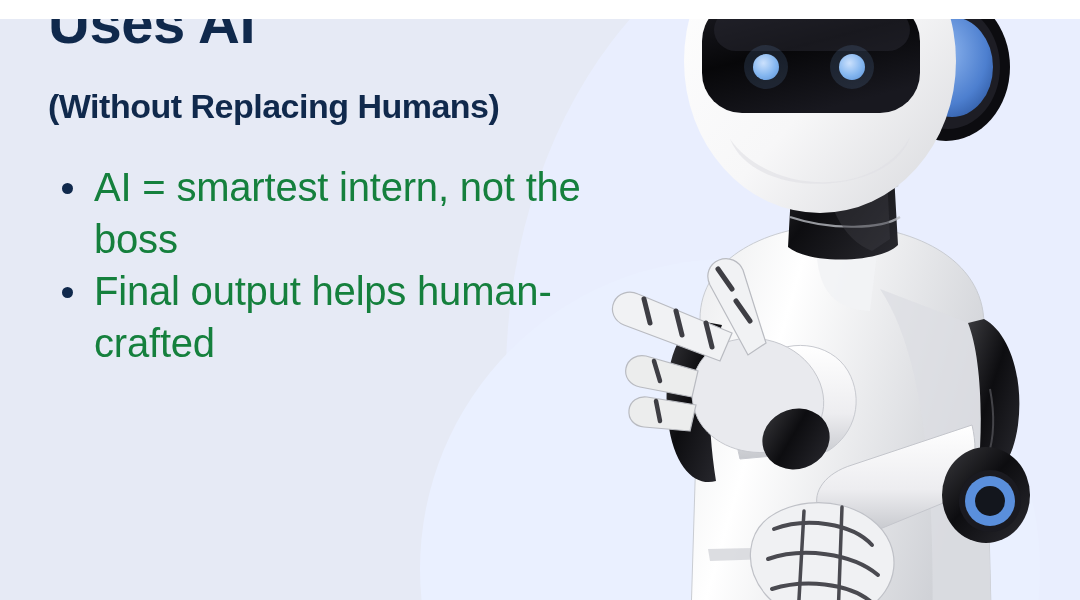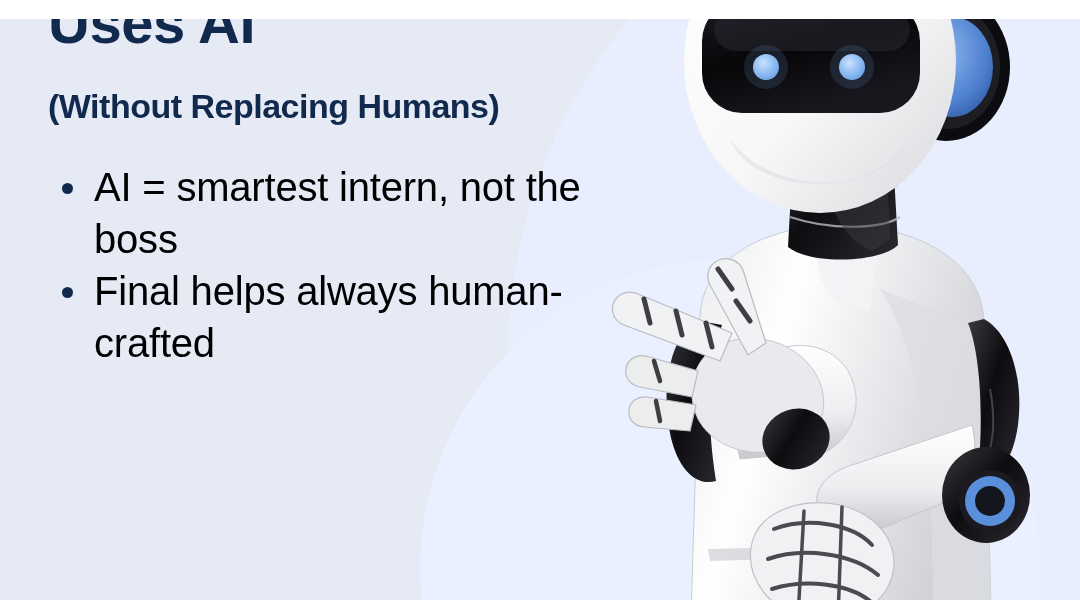--- a/index.html
+++ b/index.html
@@ -62,21 +62,21 @@
     margin-top:30px;
     white-space:nowrap;
   }
   ul.bullets {
     list-style:none;
     margin-top:32px;
     padding:0;
   }
   ul.bullets li {
     position:relative;
-    color:#000000;
+    color:#15803d;
     font-size:40px;
     line-height:52px;
     letter-spacing:-0.2px;
     padding-left:46px;
     max-width:600px;
   }
   ul.bullets li::before {
     content:"";
     position:absolute;
     left:14px; top:22px;
@@ -245,17 +245,17 @@
       <path d="M224 522 L218 628" stroke="#4a4a50" stroke-width="3.5" fill="none" stroke-linecap="round"></path>
       <path d="M262 518 L258 630" stroke="#4a4a50" stroke-width="3.5" fill="none" stroke-linecap="round"></path>
     </g>
   </svg>
 
   <div class="text-col">
     <h1 class="title">Uses AI</h1>
     <h2 class="subtitle">(Without Replacing Humans)</h2>
     <ul class="bullets">
       <li>AI = smartest intern, not the boss</li>
-      <li>Final helps always human-crafted</li>
+      <li>Final output helps human-crafted</li>
     </ul>
   </div>
 
 </div>
 
 </body></html>

